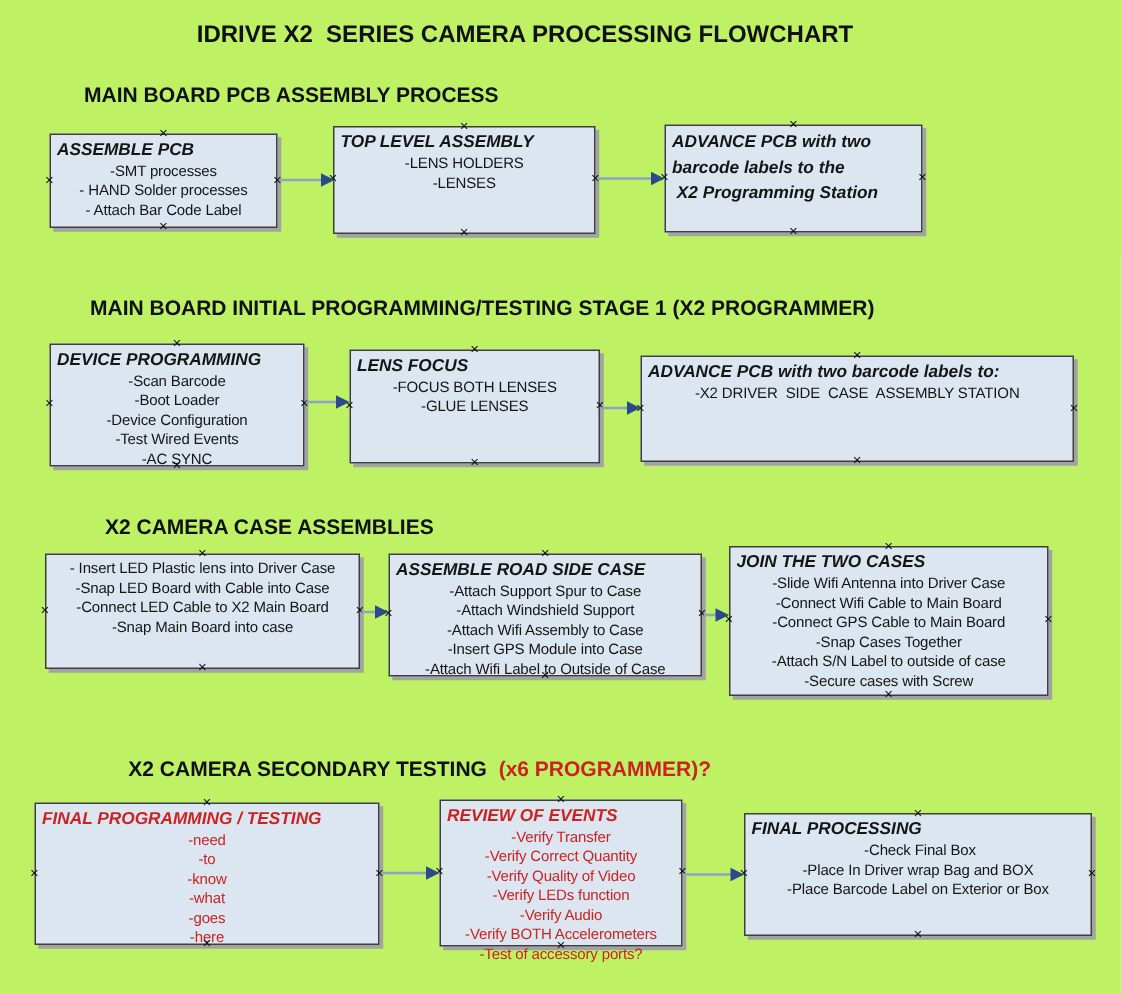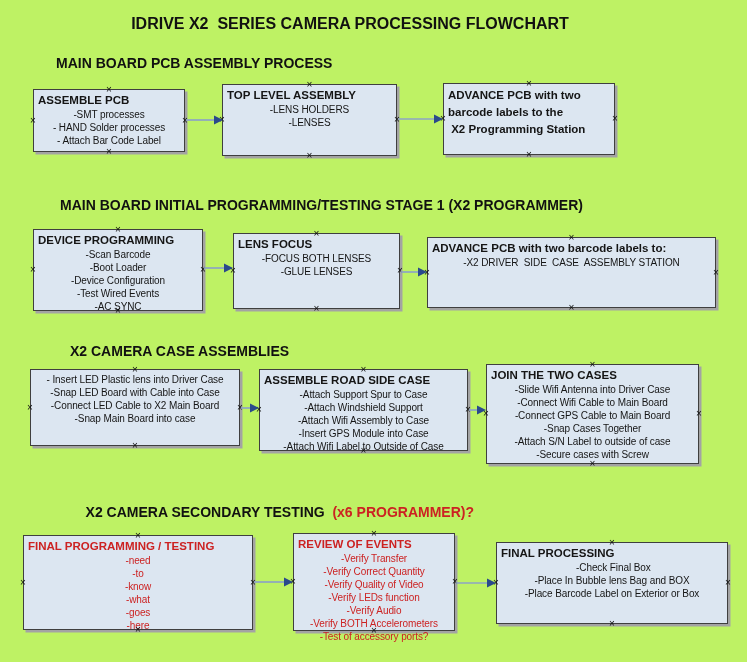--- a/index.html
+++ b/index.html
@@ -18,21 +18,21 @@
     font-size: 16px; font-weight: bold; white-space: pre; color: #111;
   }
   .section-header {
     position: absolute; font-size: 14px; font-weight: bold; white-space: pre; color: #111; padding-left: 36px;
   }
   .section-header .red-part { color: var(--red); }
   .box {
     position: absolute; background: var(--box-fill); border: 1.6px solid var(--box-border);
     box-shadow: 2.5px 2.5px 0 #a3a3a3; padding: 3px 4px 0 4px;
   }
-  .box-title { font-size: 11.5px; font-weight: bold; line-height: 15px; white-space: pre; }
+  .box-title { font-size: 11.5px; font-weight: bold; line-height: 15px; white-space: pre; font-style: italic; }
   .box-items { font-size: 10px; line-height: 13px; white-space: pre; letter-spacing: -0.1px; text-align: center; }
   .box.red-box .box-title, .box.red-box .box-items { color: var(--red); }
   .handle {
     position: absolute; font-size: 10px; line-height: 9px; width: 8px; height: 9px;
     color: #101010; text-align: center; pointer-events: none;
   }
   .h-top    { top: -5px;  left: 50%; margin-left: -4px; }
   .h-bottom { bottom: -5px; left: 50%; margin-left: -4px; }
   .h-left   { left: -5px; top: 50%; margin-top: -5px; }
   .h-right  { right: -5px; top: 50%; margin-top: -5px; }
@@ -141,21 +141,21 @@
   <div class="box red-box" style="left:293px; top:533px; width:162px; height:98px;">
     <div class="box-title">REVIEW OF EVENTS</div>
     <div class="box-items"><div>-Verify Transfer</div><div>-Verify Correct Quantity</div><div>-Verify Quality of Video</div><div>-Verify LEDs function</div><div>-Verify Audio</div><div>-Verify BOTH Accelerometers</div><div>-Test of accessory ports?</div></div>
   <span class="handle h-top">×</span>
       <span class="handle h-bottom">×</span>
       <span class="handle h-left">×</span>
       <span class="handle h-right">×</span>
     </div>
   <div class="box" style="left:496px; top:542px; width:232px; height:82px;">
     <div class="box-title">FINAL PROCESSING</div>
-    <div class="box-items"><div> -Check Final Box</div><div>-Place In Bubble lens Bag and BOX</div><div>-Place Barcode Label on Exterior or Box</div></div>
+    <div class="box-items"><div> -Check Final Box</div><div>-Place In Driver wrap Bag and BOX</div><div>-Place Barcode Label on Exterior or Box</div></div>
   <span class="handle h-top">×</span>
       <span class="handle h-bottom">×</span>
       <span class="handle h-left">×</span>
       <span class="handle h-right">×</span>
     </div>
 
   <div class="arrow" style="left:186px; top:114px; width:37px;">
       <svg width="37" height="12" style="display:block">
         <line x1="0" y1="6" x2="30" y2="6" stroke="#8da5c4" stroke-width="1.7"></line>
         <polygon points="28,1.5 37,6 28,10.5" fill="#2a4a8b"></polygon>

